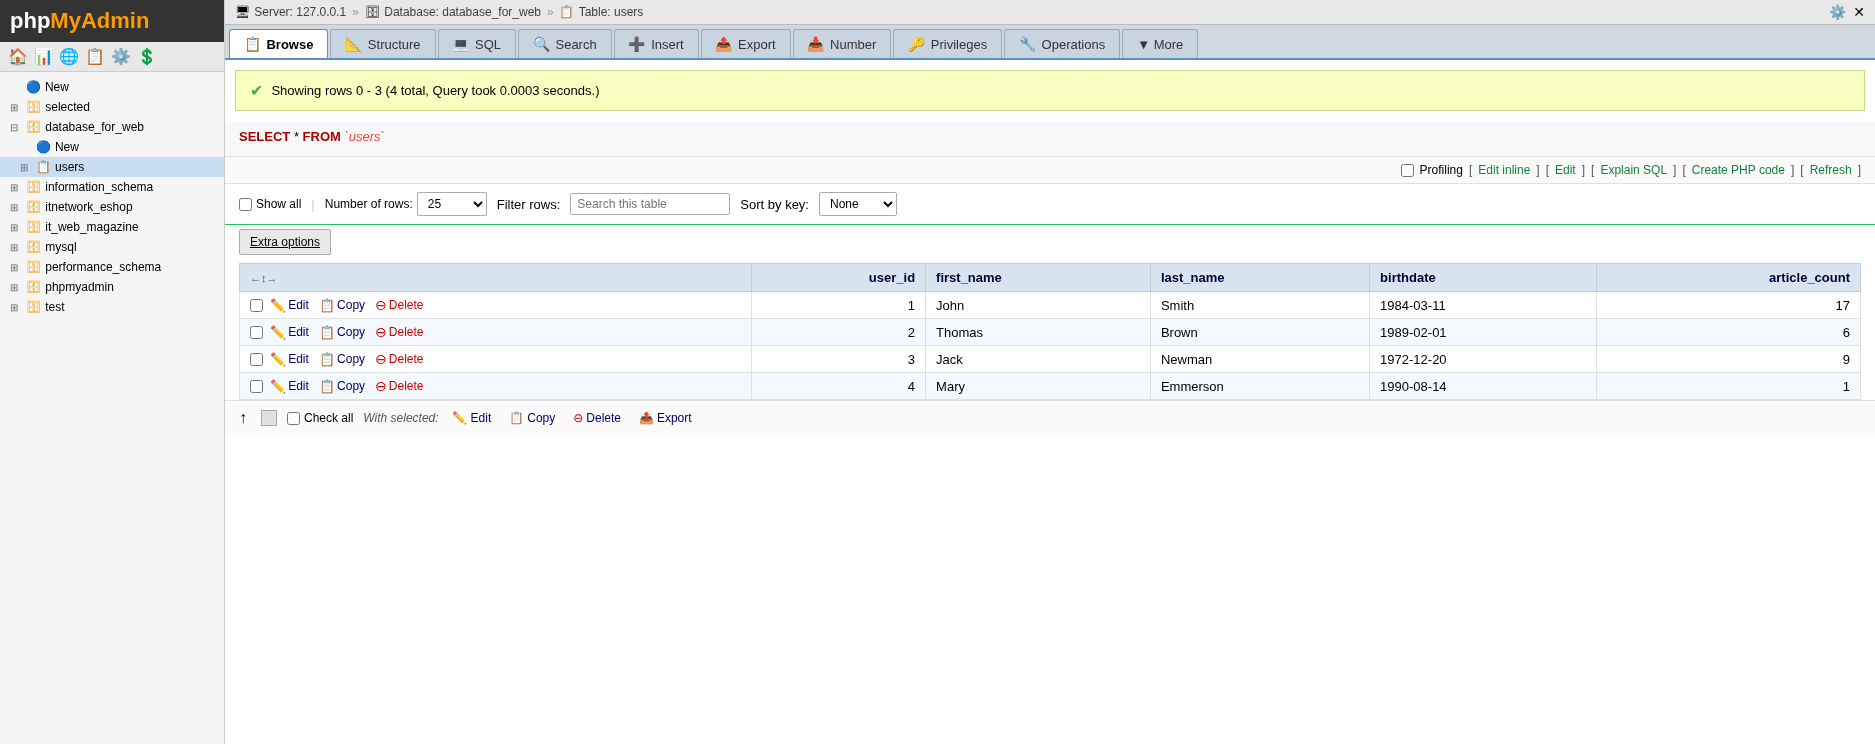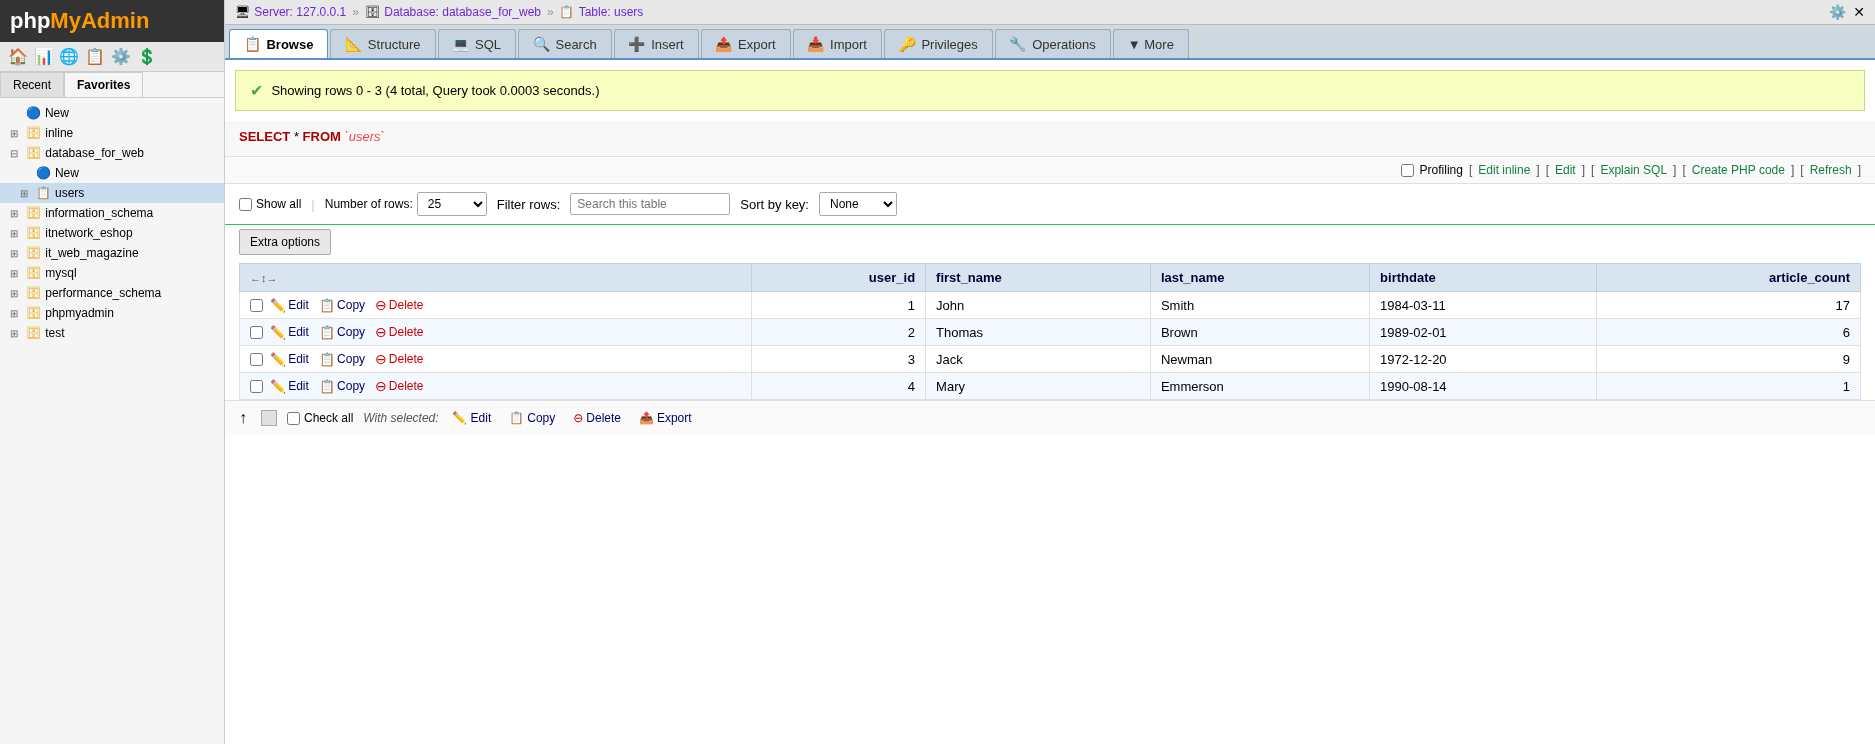--- a/index.html
+++ b/index.html
@@ -88,21 +88,21 @@
     .top-bar {
       background: #e8e8e8;
       border-bottom: 1px solid #bbb;
       padding: 4px 10px;
       display: flex;
       align-items: center;
       gap: 4px;
       font-size: 12px;
     }
     .top-bar-sep { color: #999; margin: 0 2px; }
-    .breadcrumb-link { color: #6d28d9; text-decoration: none; cursor: pointer; }
+    .breadcrumb-link { color: #404040; text-decoration: none; cursor: pointer; }
     .top-bar-settings {
       margin-left: auto;
       display: flex;
       gap: 6px;
       font-size: 14px;
       cursor: pointer;
     }
 
     
     .tab-bar {
@@ -198,20 +198,21 @@
     }
     .controls-bar select { padding-right: 21px; }
 
     .extra-options-btn {
       background: #e8e8e8;
       border: 1px solid #aaa;
       padding: 5px 10px;
       font-size: 12px;
       cursor: pointer;
       border-radius: 2px;
+      text-decoration: underline;
     }
 
     
     .data-table {
       width: 100%;
       border-collapse: collapse;
       font-size: 13px;
       margin: 0;
     }
     .data-table th {
@@ -295,34 +296,30 @@
     </span>
   </div>
   <div class="sidebar-icons">
     <span class="sidebar-icon">🏠</span>
     <span class="sidebar-icon">📊</span>
     <span class="sidebar-icon">🌐</span>
     <span class="sidebar-icon">📋</span>
     <span class="sidebar-icon">⚙️</span>
     <span class="sidebar-icon">💲</span>
   </div>
-  <div class="sidebar-tabs">
-    <div class="sidebar-tab">Recent</div>
-    <div class="sidebar-tab active">Favorites</div>
-  </div>
   <div class="sidebar-tree">
     <div class="tree-item">
       <span class="expand-icon"></span>
       <span style="color:#4a90d9">🔵</span>
       <span>New</span>
     </div>
     <div class="tree-item">
       <span class="expand-icon">⊞</span>
       <span style="color:#e8a000">🗄</span>
-      <span>inline</span>
+      <span>selected</span>
     </div>
     <div class="tree-item">
       <span class="expand-icon">⊟</span>
       <span style="color:#e8a000">🗄</span>
       <span>database_for_web</span>
     </div>
     <div class="tree-item tree-indent">
       <span class="expand-icon"></span>
       <span style="color:#4a90d9">🔵</span>
       <span>New</span>
@@ -407,21 +404,21 @@
     <div class="tab-item">
       <span class="tab-icon">➕</span>
       <span>Insert</span>
     </div>
     <div class="tab-item">
       <span class="tab-icon">📤</span>
       <span>Export</span>
     </div>
     <div class="tab-item">
       <span class="tab-icon">📥</span>
-      <span>Import</span>
+      <span>Number</span>
     </div>
     <div class="tab-item">
       <span class="tab-icon">🔑</span>
       <span>Privileges</span>
     </div>
     <div class="tab-item">
       <span class="tab-icon">🔧</span>
       <span>Operations</span>
     </div>
     <div class="tab-item">

